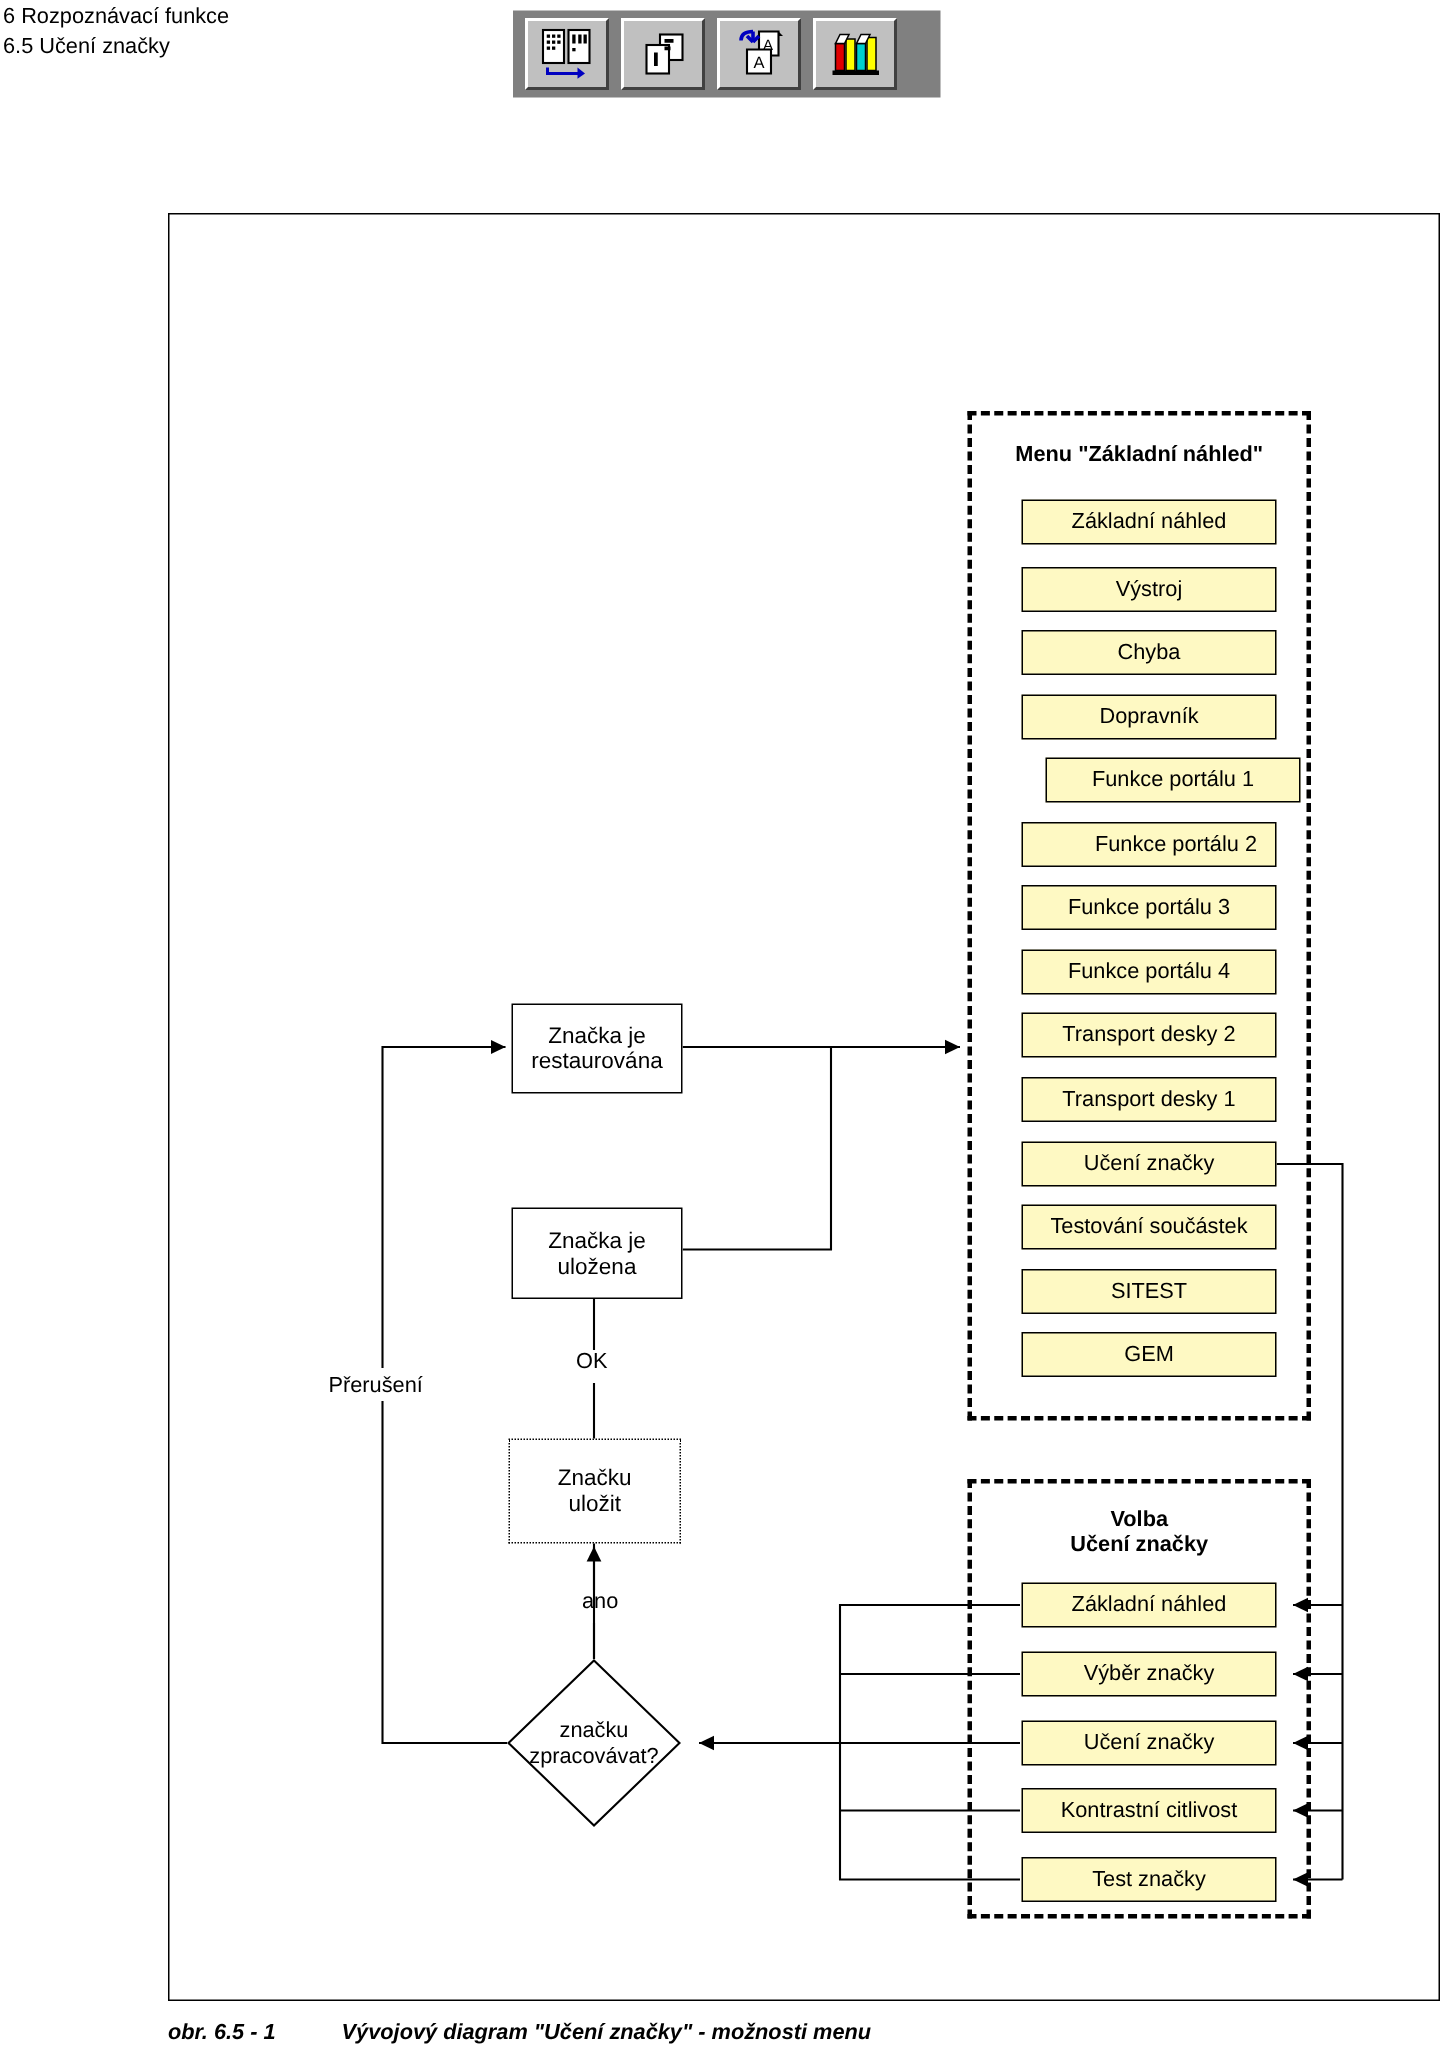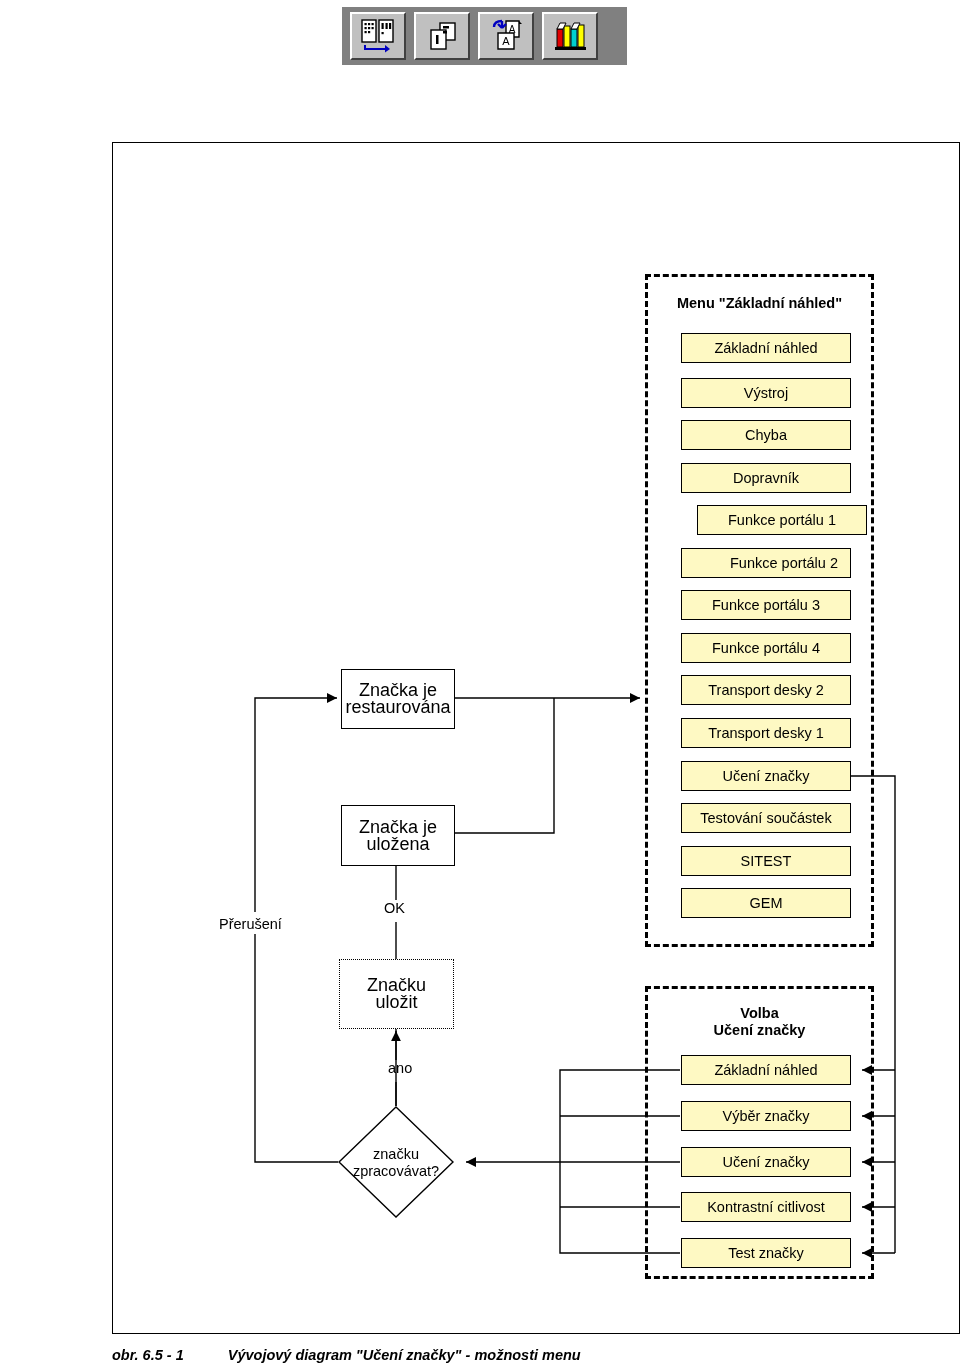--- a/index.html
+++ b/index.html
@@ -119,21 +119,21 @@
 
   
   .proc-box {
     position: absolute;
     border: 1.2px solid #000000;
     box-sizing: border-box;
     display: flex;
     align-items: center;
     justify-content: center;
     text-align: center;
-    font-size: 18px;
+    font-size: 15px;
     line-height: 17px;
     background: #ffffff;
   }
   .proc-box.dotted { border: 1.4px dotted #000000; }
 
   
   .flow-label {
     position: absolute;
     font-size: 14.5px;
     white-space: nowrap;
@@ -173,20 +173,24 @@
   }
   #figure-caption .cap-text {
     margin-left: 44px;
     font-weight: bold;
   }
 </style>
 </head>
 <body>
 
 <div id="page-header">
+  <div class="hdr-left">
+    <div>6 Rozpoznávací funkce</div>
+    <div>6.5 Učení značky</div>
+  </div>
 </div>
 
 <div id="toolbar">
 
   <div class="tb-btn">
     <span>
       <svg width="40" height="36" viewBox="0 0 40 36">
         <rect x="4" y="2" width="14" height="22" fill="#ffffff" stroke="#000000" stroke-width="1.4"></rect>
         <rect x="21" y="2" width="14" height="22" fill="#ffffff" stroke="#000000" stroke-width="1.4"></rect>
         <g fill="#000000">

